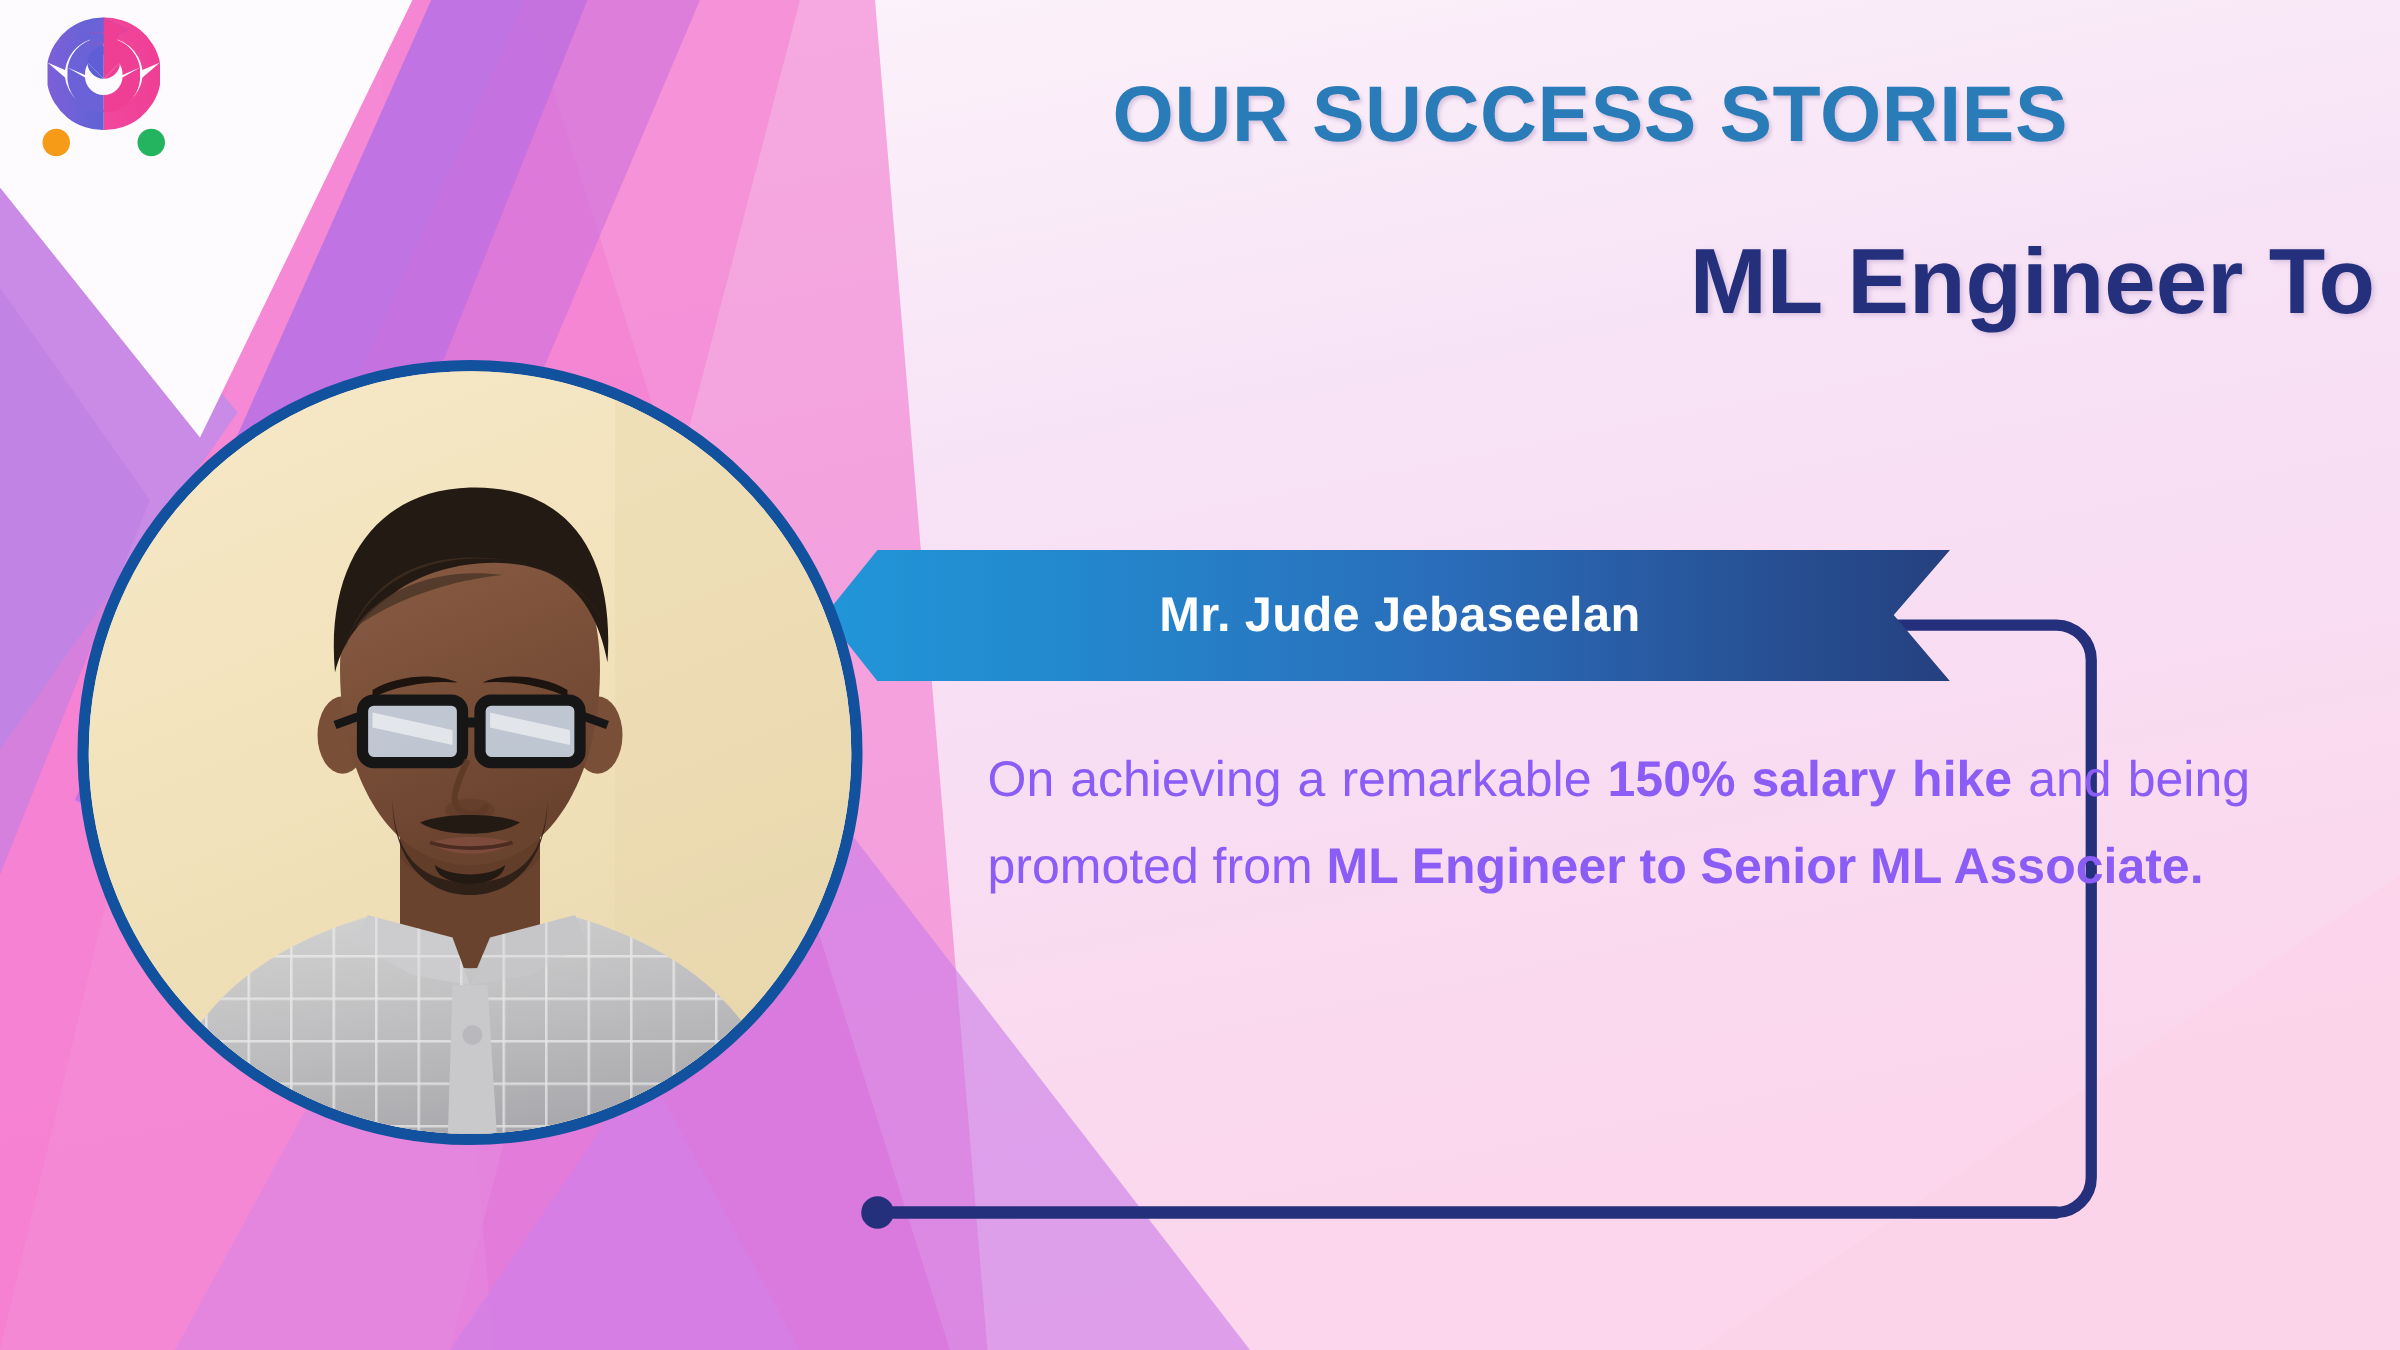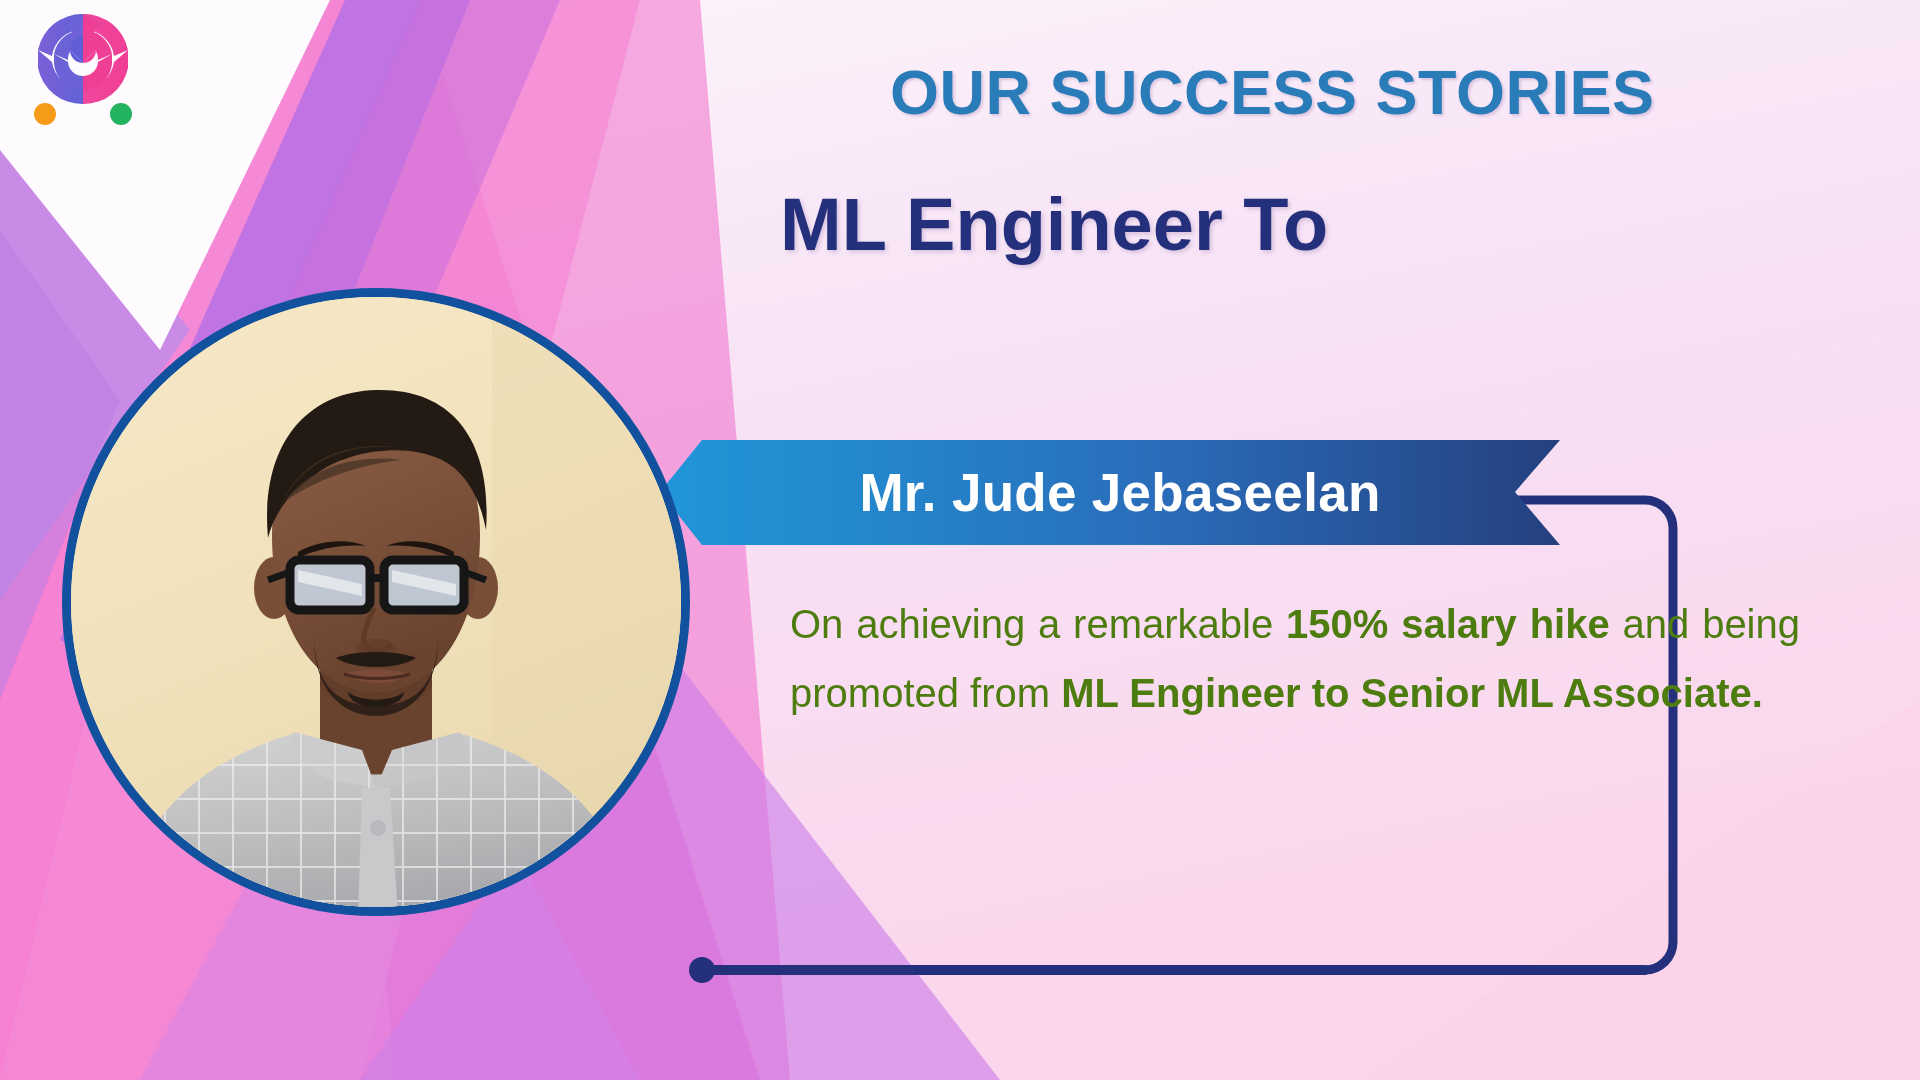--- a/index.html
+++ b/index.html
@@ -45,54 +45,54 @@
     text-align:left;
     font-size:63px; font-weight:bold;
     letter-spacing:0.5px;
     color:#2a7cb8;
     text-shadow:2px 2px 3px rgba(180,150,190,0.45);
     white-space:nowrap;
   }
 
   .title {
     position:absolute; left:20px; top:178px; width:1120px;
-    text-align:left;
+    text-align:right;
     color:#25307c;
     font-size:74px; font-weight:bold; line-height:1.28;
     text-shadow:2px 2px 4px rgba(160,130,180,0.4);
   }
   .title .l2 { letter-spacing:-0.5px; }
 
   
   .ribbon {
     position:absolute; left:-100px; top:440px;
     width:900px; height:105px;
   }
   .ribbon-shape {
     position:absolute; inset:0;
     background:linear-gradient(90deg,#2196d8 0%,#2388cd 22%,#2a6dba 55%,#25407f 100%);
     clip-path: polygon(42px 0, 900px 0, 900px 0, 855px 52px, 900px 105px, 42px 105px, 0 52px);
   }
   .ribbon-label {
     position:absolute; inset:0;
     display:flex; align-items:center; justify-content:center;
     padding-left:20px;
-    color:#ffffff; font-size:53px; font-weight:bold;
+    color:#ffffff; font-size:39px; font-weight:bold;
     letter-spacing:0.3px;
     white-space:nowrap;
   }
 
   
   .bracket { position:absolute; left:-150px; top:490px; width:1120px; height:500px; }
 
   
   .body-copy {
     position:absolute; left:30px; top:590px; width:1010px;
     font-size:40px; line-height:1.72;
-    color:#4d7c0f;
+    color:#8b5cf6;
     text-align:justify;
     text-justify:inter-word;
   }
   .body-copy b { font-weight:bold; }
 </style>
 </head>
 <body>
 
 <div id="bg">
   <svg viewBox="0 0 1920 1080" xmlns="http://www.w3.org/2000/svg">

